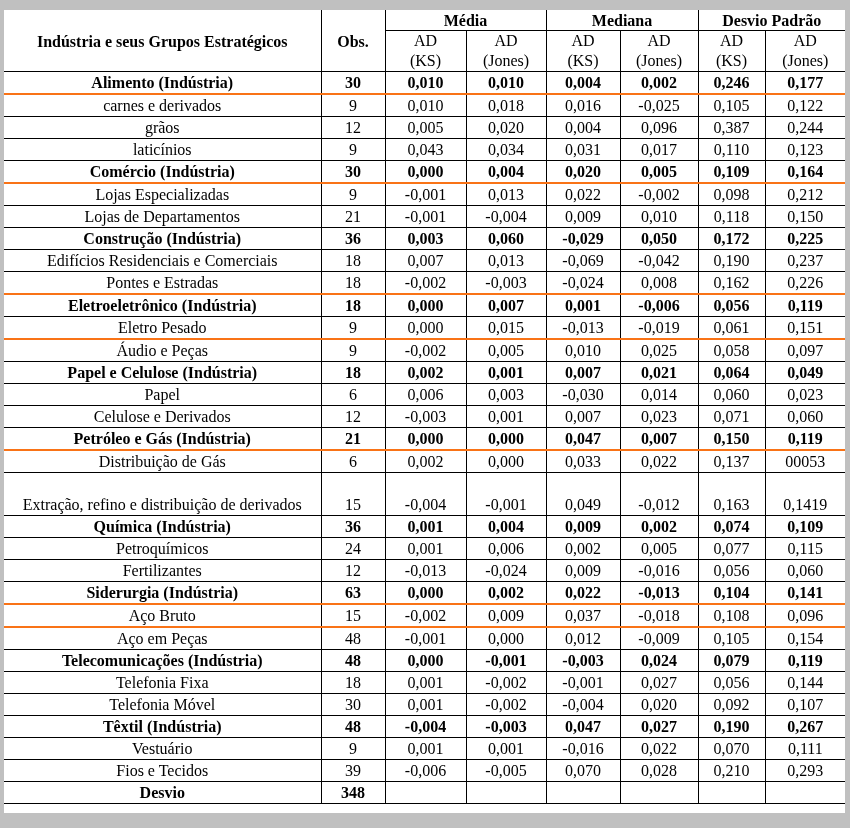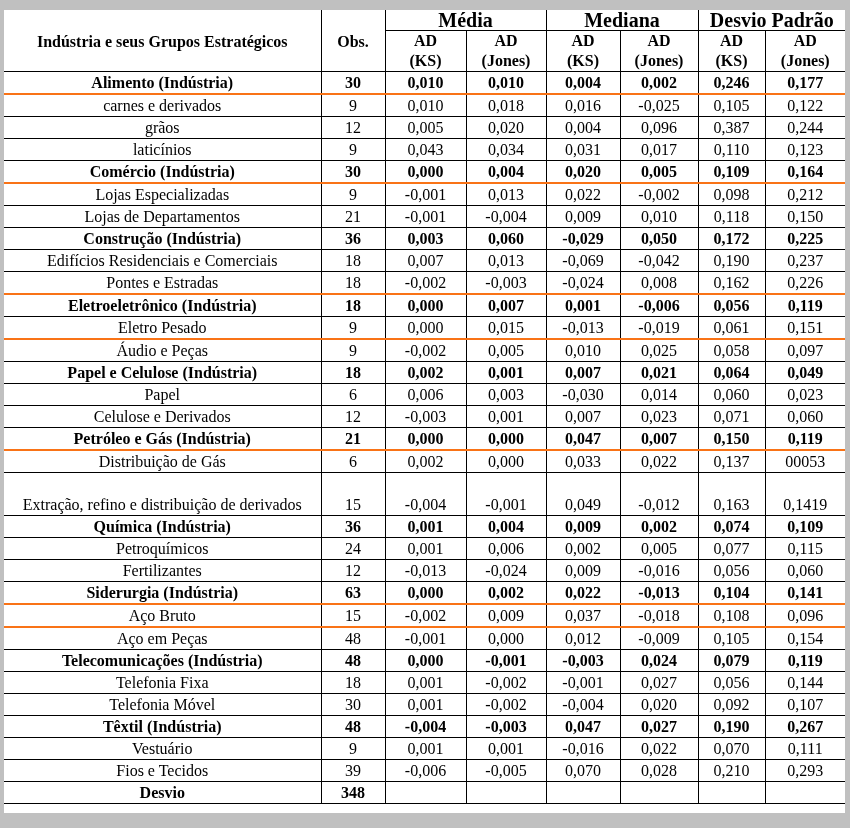--- a/index.html
+++ b/index.html
@@ -39,22 +39,22 @@
     height: 21px;
     white-space: nowrap;
     overflow: hidden;
   }
   th { font-weight: bold; }
   tr > *:first-child { border-left: none; }
   tr > *:last-child { border-right: none; }
   thead tr:first-child > * { border-top: none; }
   .hdr-main { vertical-align: bottom; padding-bottom: 20px; margin-top: 21px; }
   .hdr-obs { vertical-align: bottom; padding-bottom: 20px; }
-  .grp th.grp-title { height: 20px; font-size: 20px; }
-  .sub th { font-weight: bold; line-height: 20px; }
+  .grp th.grp-title { height: 20px; font-size: 16px; }
+  .sub th { font-weight: normal; line-height: 20px; }
   tr.industry td { font-weight: bold; }
   tr.two-line td { height: 42px; vertical-align: bottom; line-height: 20px; }
   tr.two-line td.name { white-space: normal; line-height: 21px; margin-top: 19px; }
   tr.total td { font-weight: bold; }
   tr.thick-top > * { border-top: 2px solid #f97316; }
   td.num { font-size: 16px; }
 </style>
 </head>
 <body>
 

